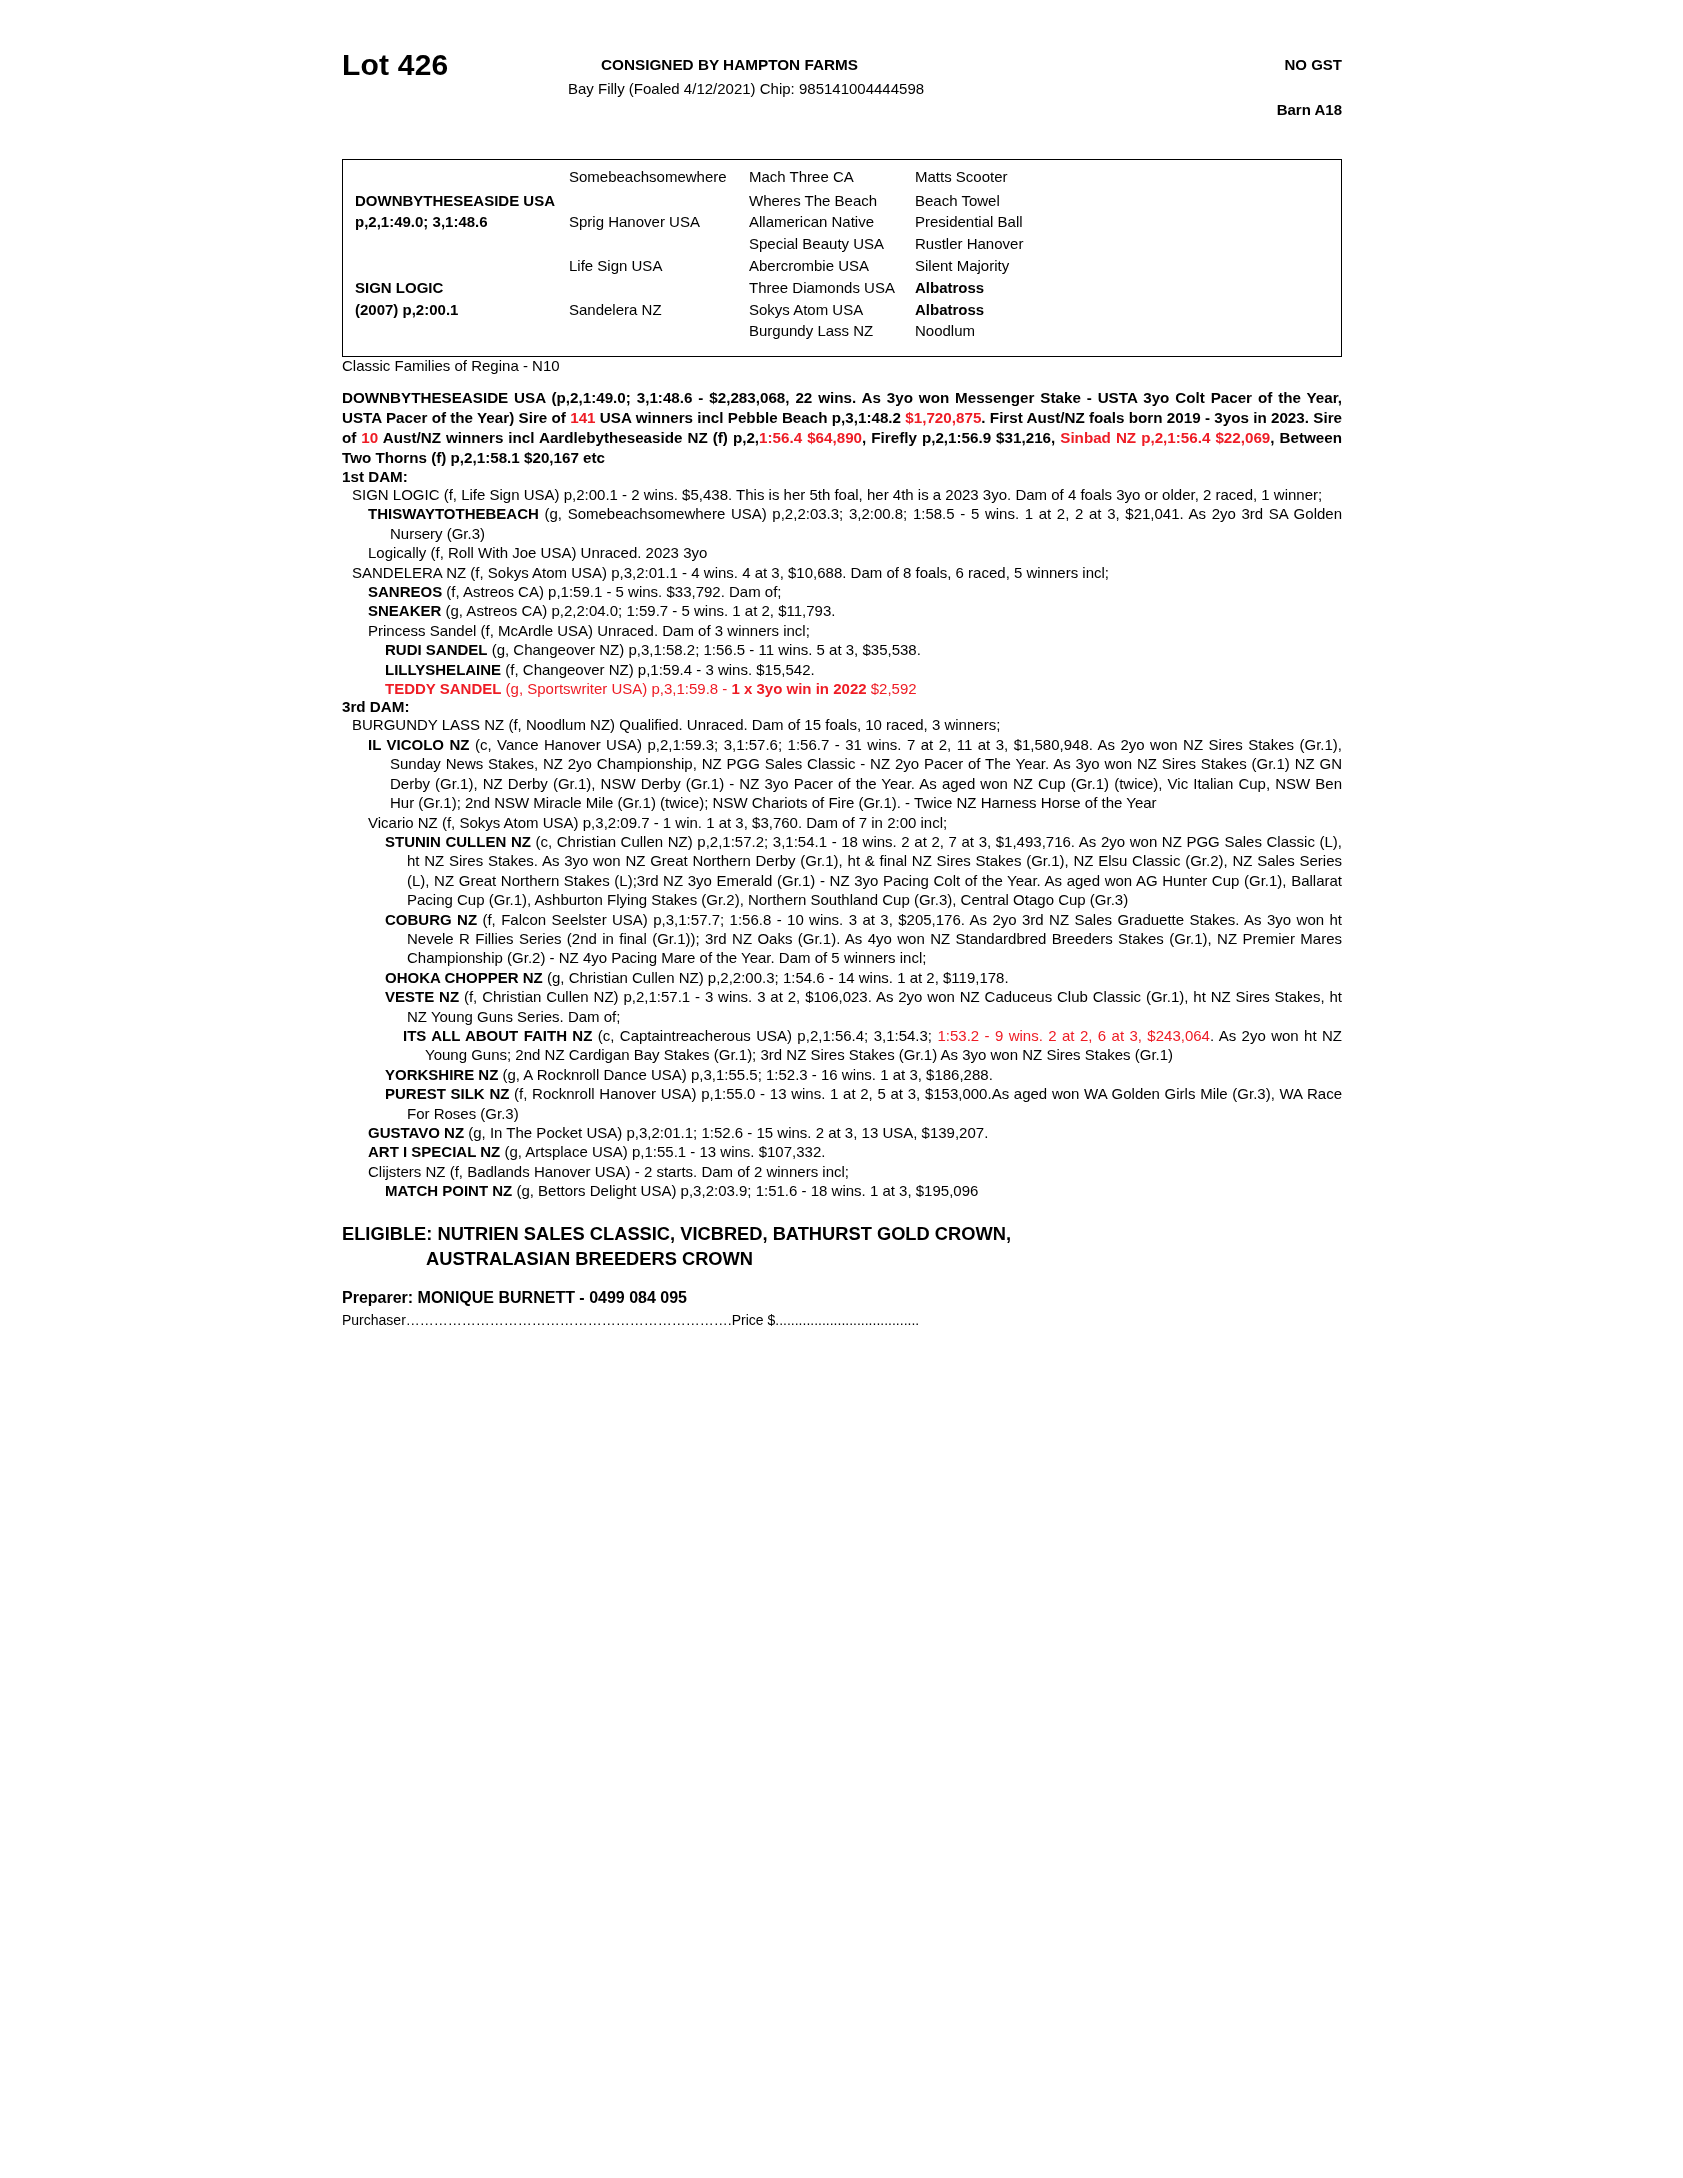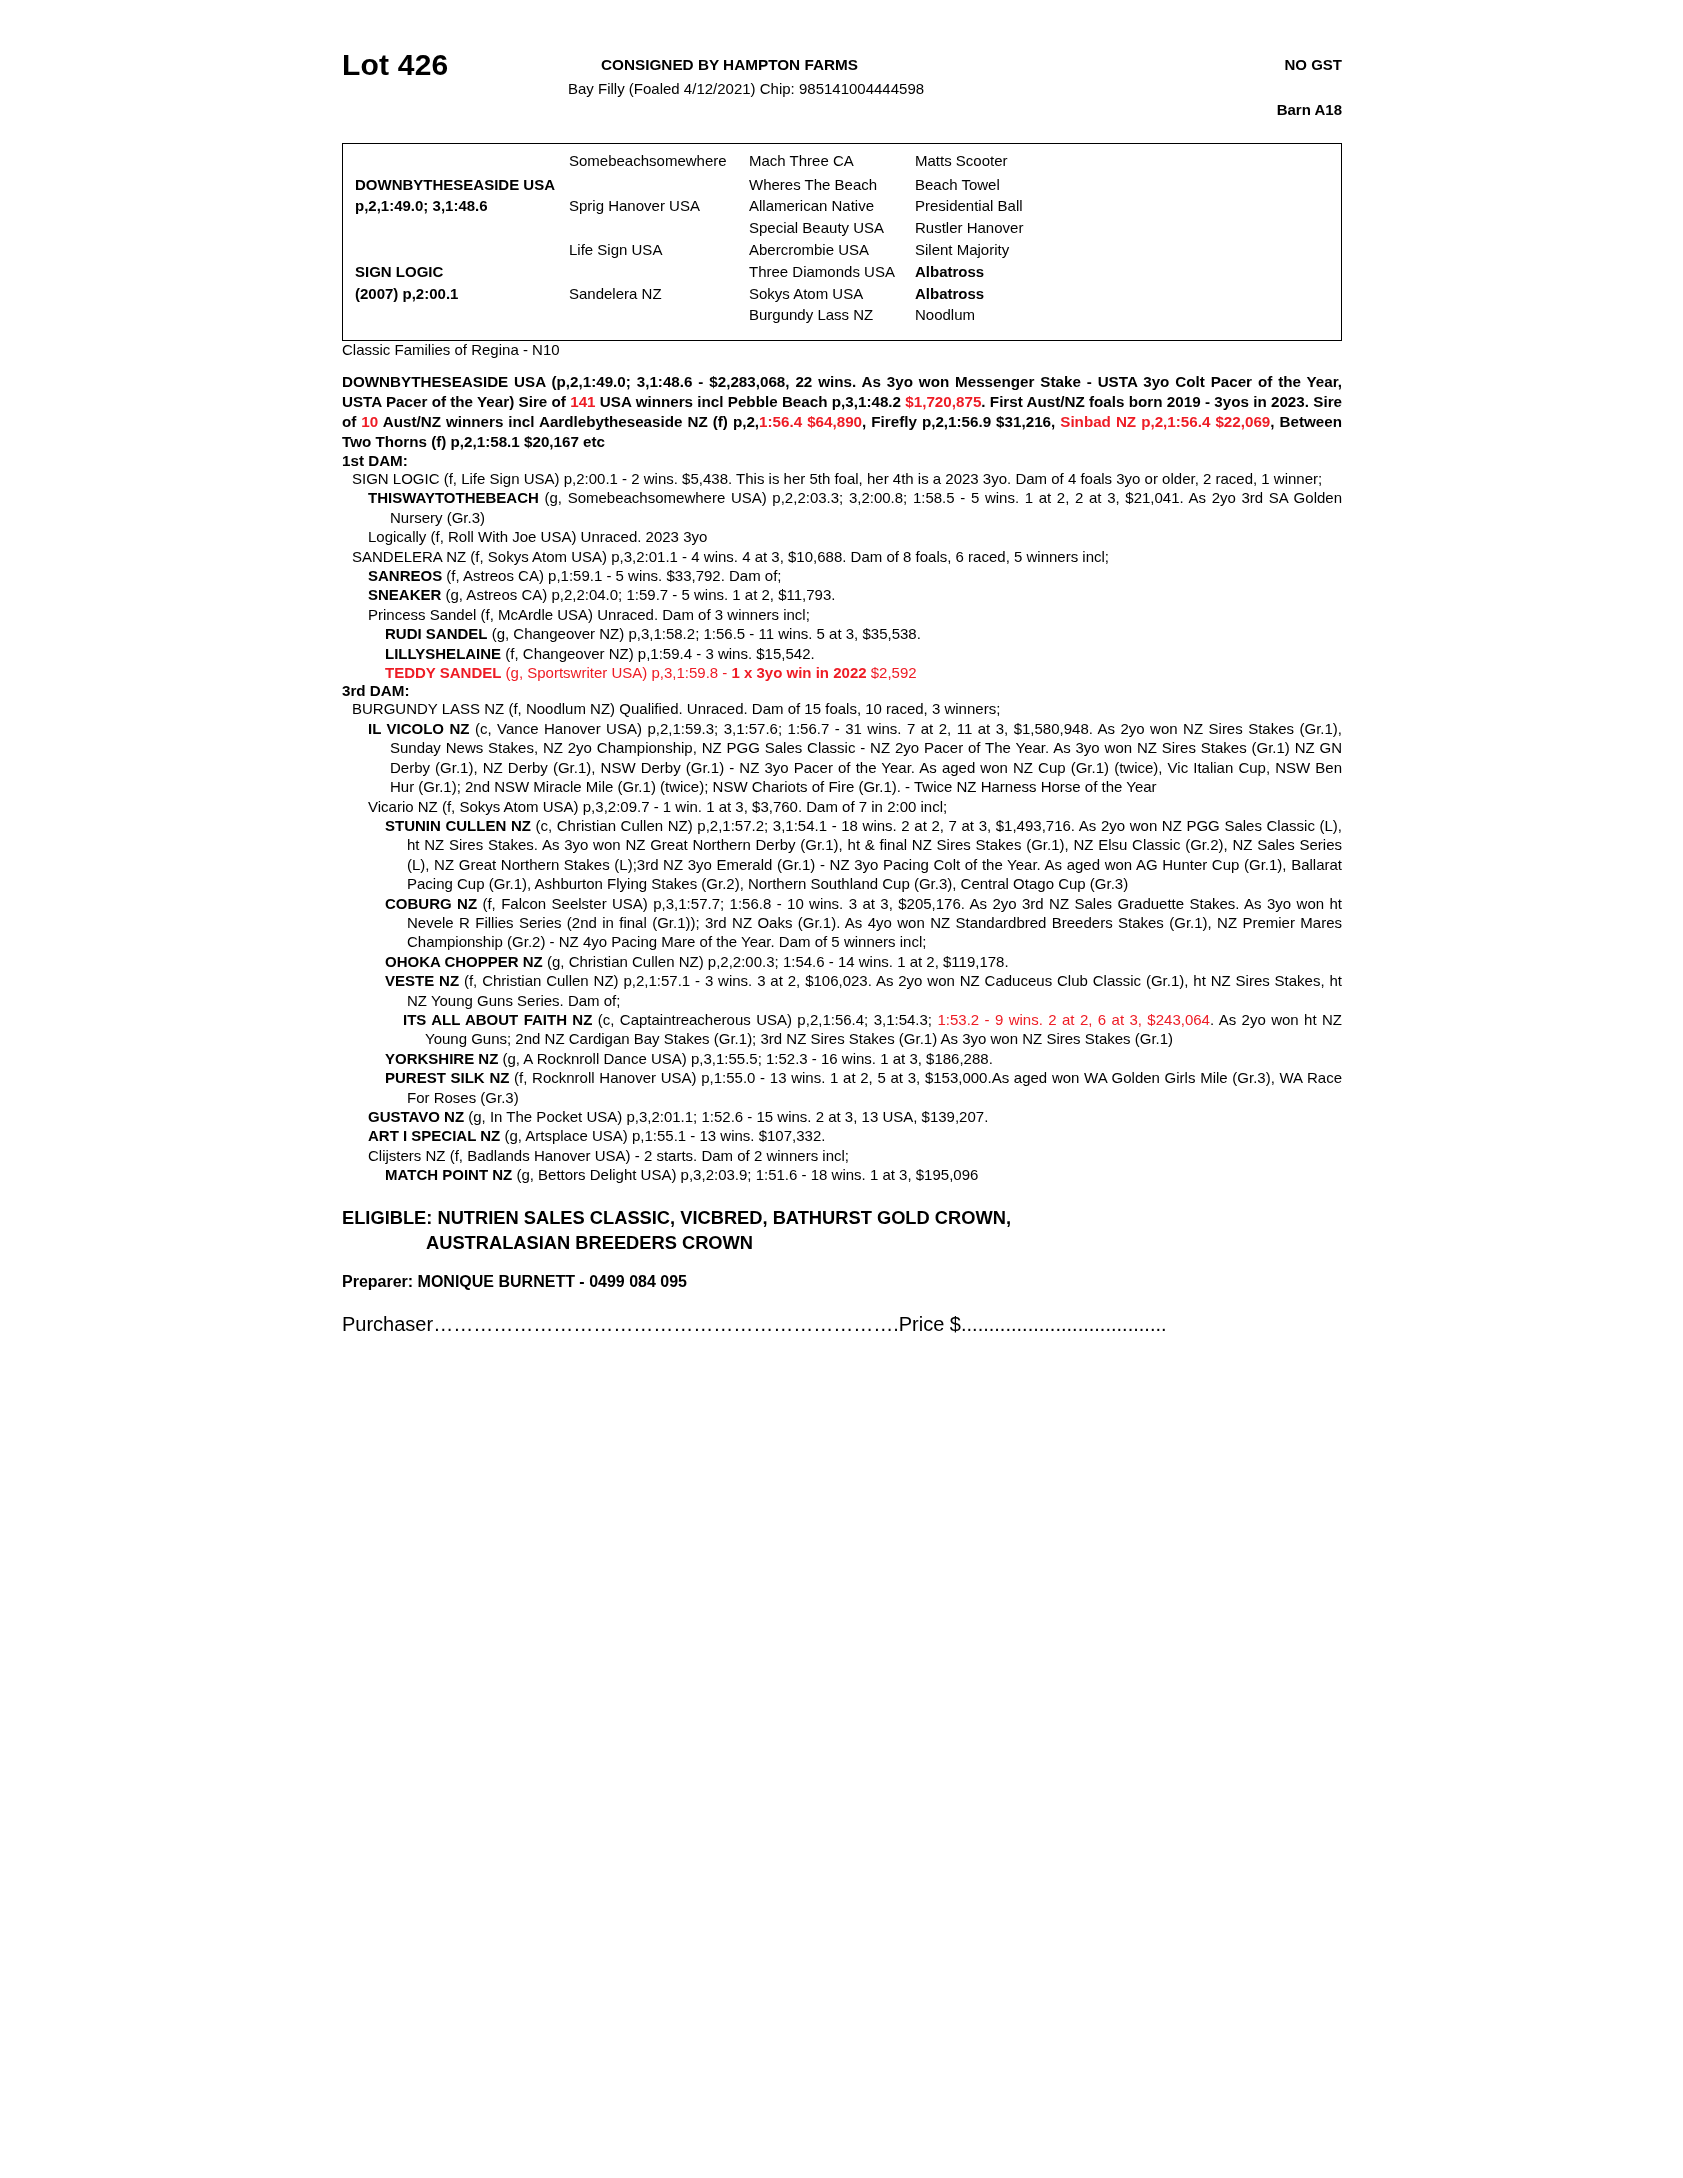--- a/index.html
+++ b/index.html
@@ -62,21 +62,21 @@
   .barn {
     position: absolute;
     right: 0;
     top: 61px;
     font-size: 15px;
     font-weight: bold;
   }
   
   .ped-box {
     border: 1.6px solid #000;
-    margin-top: 4px;
+    margin-top: 20px;
     padding: 6px 0 6px 15px;
     position: relative;
     height: 198px;
     box-sizing: border-box;
   }
   .ped-box .cell {
     position: absolute;
     font-size: 15px;
     line-height: 17px;
     white-space: nowrap;
@@ -124,22 +124,22 @@
     line-height: 25px;
     text-align: justify;
   }
   .eligible .ind { display: block; padding-left: 84px; text-align: left; }
   .preparer {
     margin-top: 18px;
     font-size: 16px;
     font-weight: bold;
   }
   .purchaser {
-    margin-top: 22px;
-    font-size: 20px;
+    margin-top: 5px;
+    font-size: 14px;
     white-space: nowrap;
   }
 </style>
 </head>
 <body>
 
 <div class="page">
   <div class="sheet">
 
     <div class="hdr">

